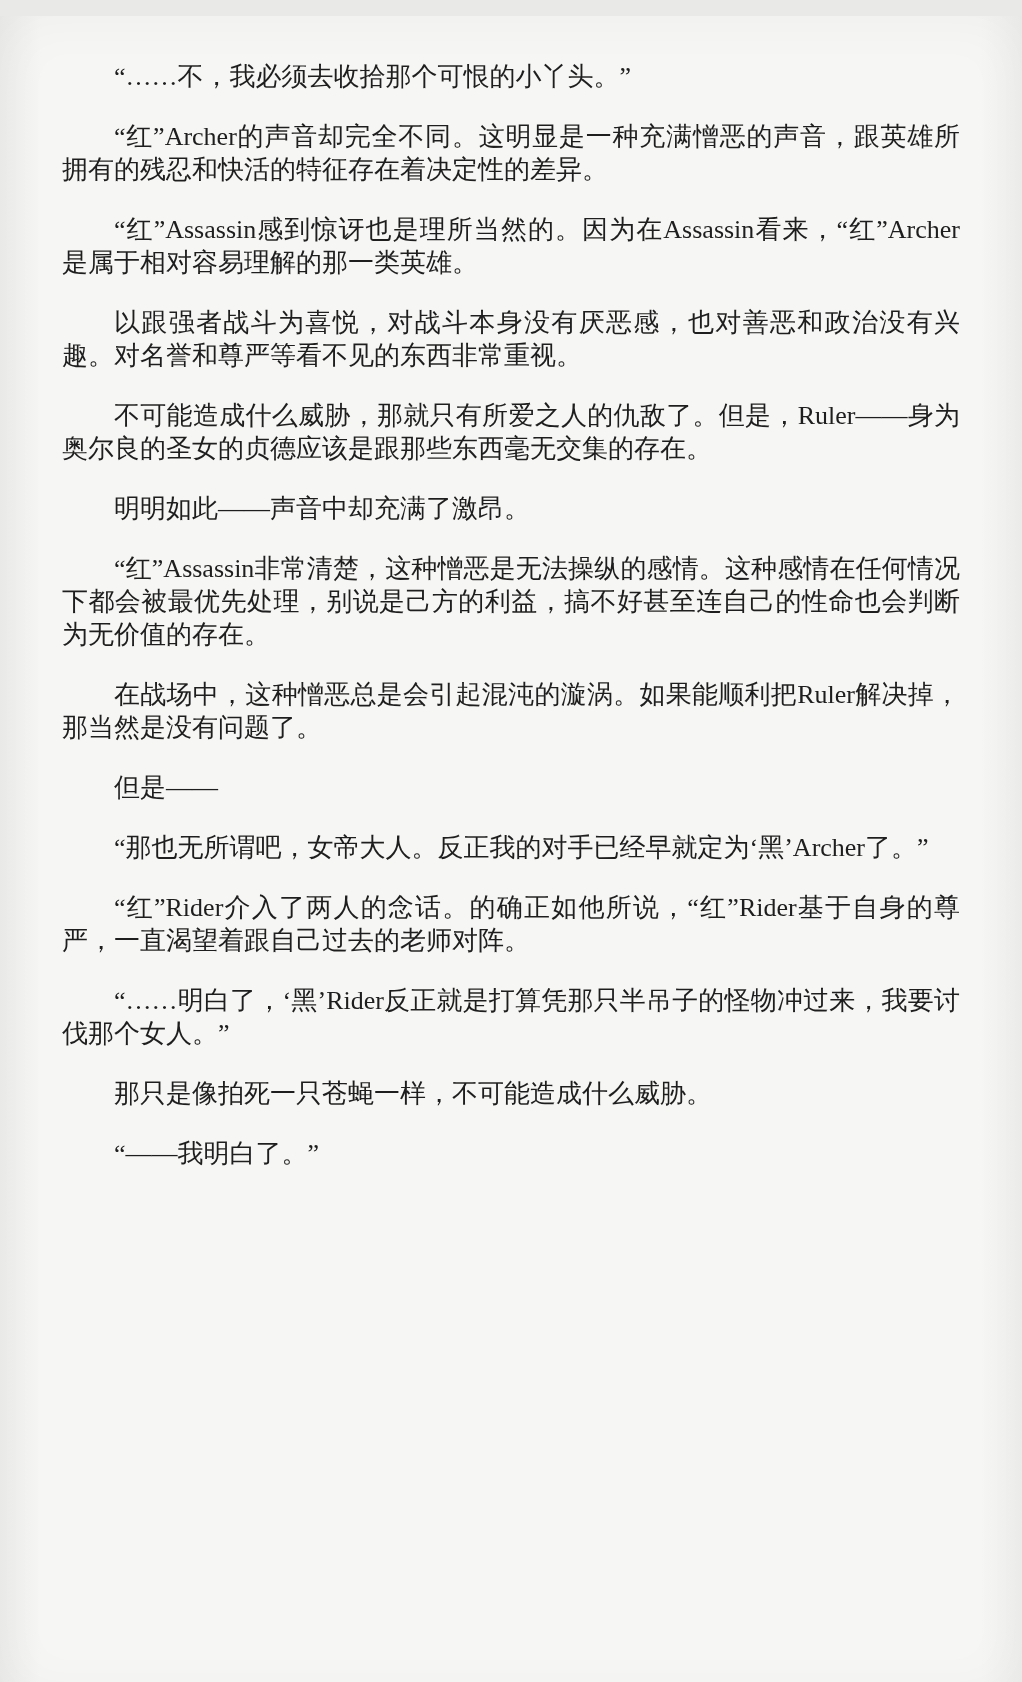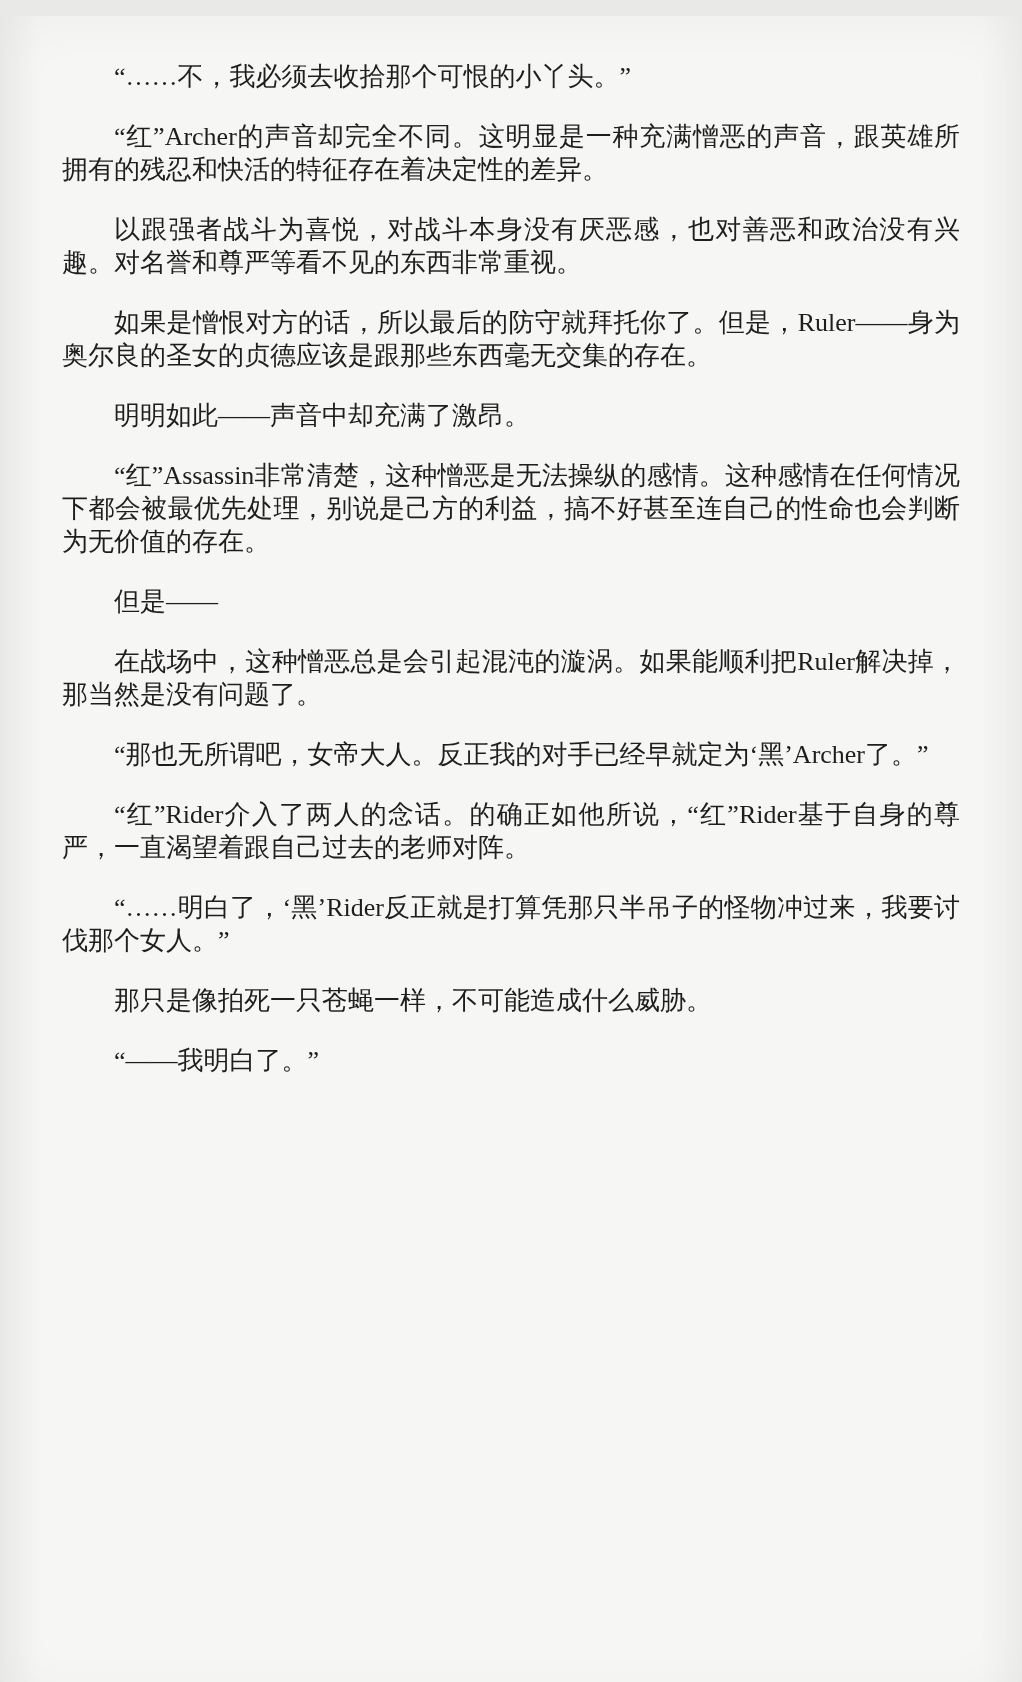--- a/index.html
+++ b/index.html
@@ -36,25 +36,26 @@
     margin-bottom: 0;
   }
 </style>
 </head>
 <body>
 
 <div class="page">
   <div class="page-text">
     <p>“……不，我必须去收拾那个可恨的小丫头。”</p>
     <p>“红”Archer的声音却完全不同。这明显是一种充满憎恶的声音，跟英雄所拥有的残忍和快活的特征存在着决定性的差异。</p>
+    <p>“红”Assassin感到惊讶也是理所当然的。因为在Assassin看来，“红”Archer是属于相对容易理解的那一类英雄。</p>
     <p>以跟强者战斗为喜悦，对战斗本身没有厌恶感，也对善恶和政治没有兴趣。对名誉和尊严等看不见的东西非常重视。</p>
-    <p>如果是憎恨对方的话，所以最后的防守就拜托你了。但是，Ruler——身为奥尔良的圣女的贞德应该是跟那些东西毫无交集的存在。</p>
+    <p>不可能造成什么威胁，那就只有所爱之人的仇敌了。但是，Ruler——身为奥尔良的圣女的贞德应该是跟那些东西毫无交集的存在。</p>
     <p>明明如此——声音中却充满了激昂。</p>
     <p>“红”Assassin非常清楚，这种憎恶是无法操纵的感情。这种感情在任何情况下都会被最优先处理，别说是己方的利益，搞不好甚至连自己的性命也会判断为无价值的存在。</p>
+    <p>在战场中，这种憎恶总是会引起混沌的漩涡。如果能顺利把Ruler解决掉，那当然是没有问题了。</p>
     <p>但是——</p>
-    <p>在战场中，这种憎恶总是会引起混沌的漩涡。如果能顺利把Ruler解决掉，那当然是没有问题了。</p>
     <p>“那也无所谓吧，女帝大人。反正我的对手已经早就定为‘黑’Archer了。”</p>
     <p>“红”Rider介入了两人的念话。的确正如他所说，“红”Rider基于自身的尊严，一直渴望着跟自己过去的老师对阵。</p>
     <p>“……明白了，‘黑’Rider反正就是打算凭那只半吊子的怪物冲过来，我要讨伐那个女人。”</p>
     <p>那只是像拍死一只苍蝇一样，不可能造成什么威胁。</p>
     <p>“——我明白了。”</p>
   </div>
 </div>
 
 </body></html>

